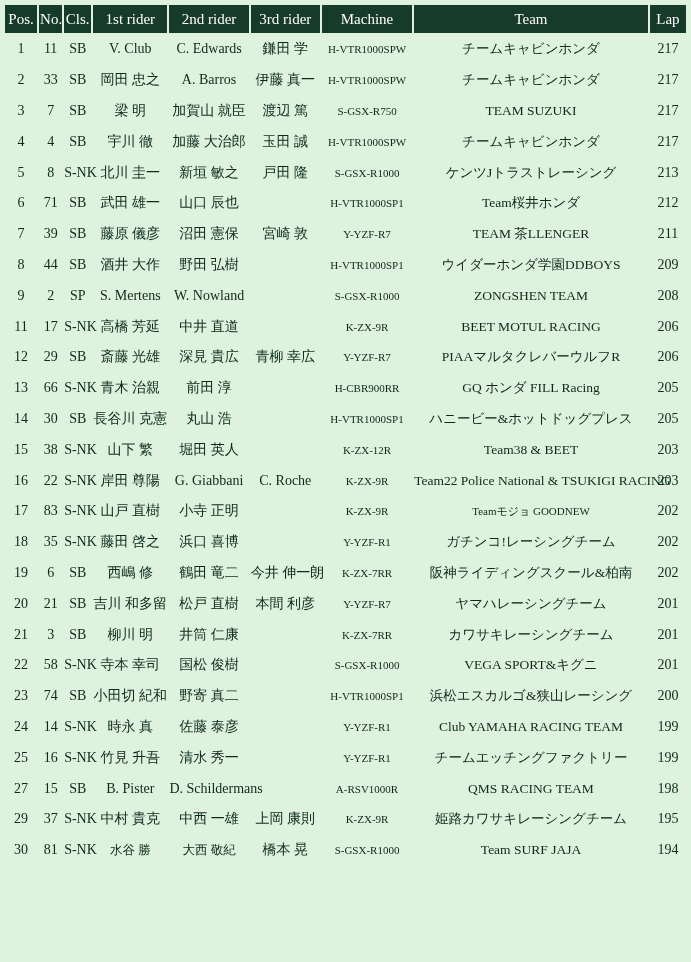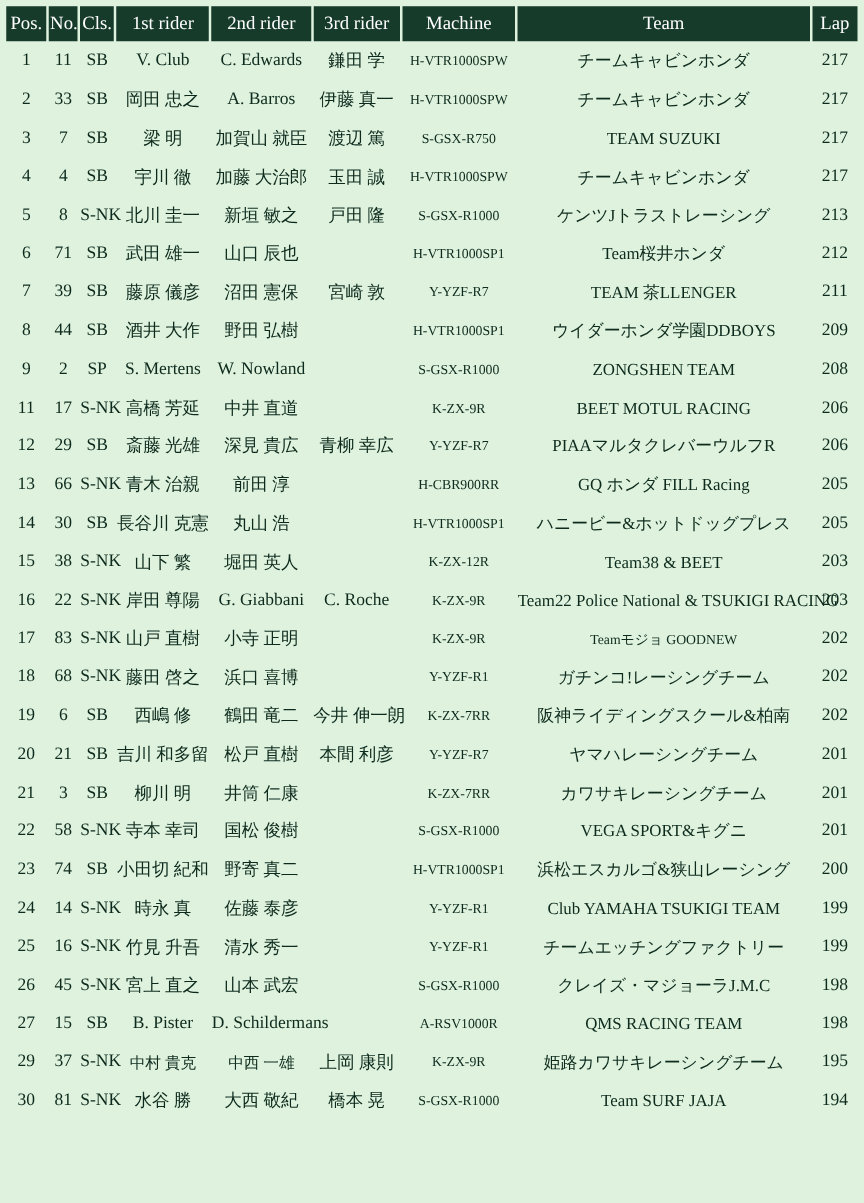--- a/index.html
+++ b/index.html
@@ -254,21 +254,21 @@
         <td class="col-cls">S-NK</td>
         <td class="col-rider1">山戸 直樹</td>
         <td class="col-rider2">小寺 正明</td>
         <td class="col-rider3"></td>
         <td class="col-machine">K-ZX-9R</td>
         <td class="col-team">Teamモジョ GOODNEW</td>
         <td class="col-lap">202</td>
       </tr>
       <tr>
         <td class="col-pos">18</td>
-        <td class="col-no">68</td>
+        <td class="col-no">35</td>
         <td class="col-cls">S-NK</td>
         <td class="col-rider1">藤田 啓之</td>
         <td class="col-rider2">浜口 喜博</td>
         <td class="col-rider3"></td>
         <td class="col-machine">Y-YZF-R1</td>
         <td class="col-team">ガチンコ!レーシングチーム</td>
         <td class="col-lap">202</td>
       </tr>
       <tr>
         <td class="col-pos">19</td>
@@ -326,44 +326,33 @@
         <td class="col-lap">200</td>
       </tr>
       <tr>
         <td class="col-pos">24</td>
         <td class="col-no">14</td>
         <td class="col-cls">S-NK</td>
         <td class="col-rider1">時永 真</td>
         <td class="col-rider2">佐藤 泰彦</td>
         <td class="col-rider3"></td>
         <td class="col-machine">Y-YZF-R1</td>
-        <td class="col-team">Club YAMAHA TSUKIGI TEAM</td>
+        <td class="col-team">Club YAMAHA RACING TEAM</td>
         <td class="col-lap">199</td>
       </tr>
       <tr>
         <td class="col-pos">25</td>
         <td class="col-no">16</td>
         <td class="col-cls">S-NK</td>
         <td class="col-rider1">竹見 升吾</td>
         <td class="col-rider2">清水 秀一</td>
         <td class="col-rider3"></td>
         <td class="col-machine">Y-YZF-R1</td>
         <td class="col-team">チームエッチングファクトリー</td>
         <td class="col-lap">199</td>
-      </tr>
-      <tr>
-        <td class="col-pos">26</td>
-        <td class="col-no">45</td>
-        <td class="col-cls">S-NK</td>
-        <td class="col-rider1">宮上 直之</td>
-        <td class="col-rider2">山本 武宏</td>
-        <td class="col-rider3"></td>
-        <td class="col-machine">S-GSX-R1000</td>
-        <td class="col-team">クレイズ・マジョーラJ.M.C</td>
-        <td class="col-lap">198</td>
       </tr>
       <tr>
         <td class="col-pos">27</td>
         <td class="col-no">15</td>
         <td class="col-cls">SB</td>
         <td class="col-rider1">B. Pister</td>
         <td class="col-rider2">D. Schildermans</td>
         <td class="col-rider3"></td>
         <td class="col-machine">A-RSV1000R</td>
         <td class="col-team">QMS RACING TEAM</td>

